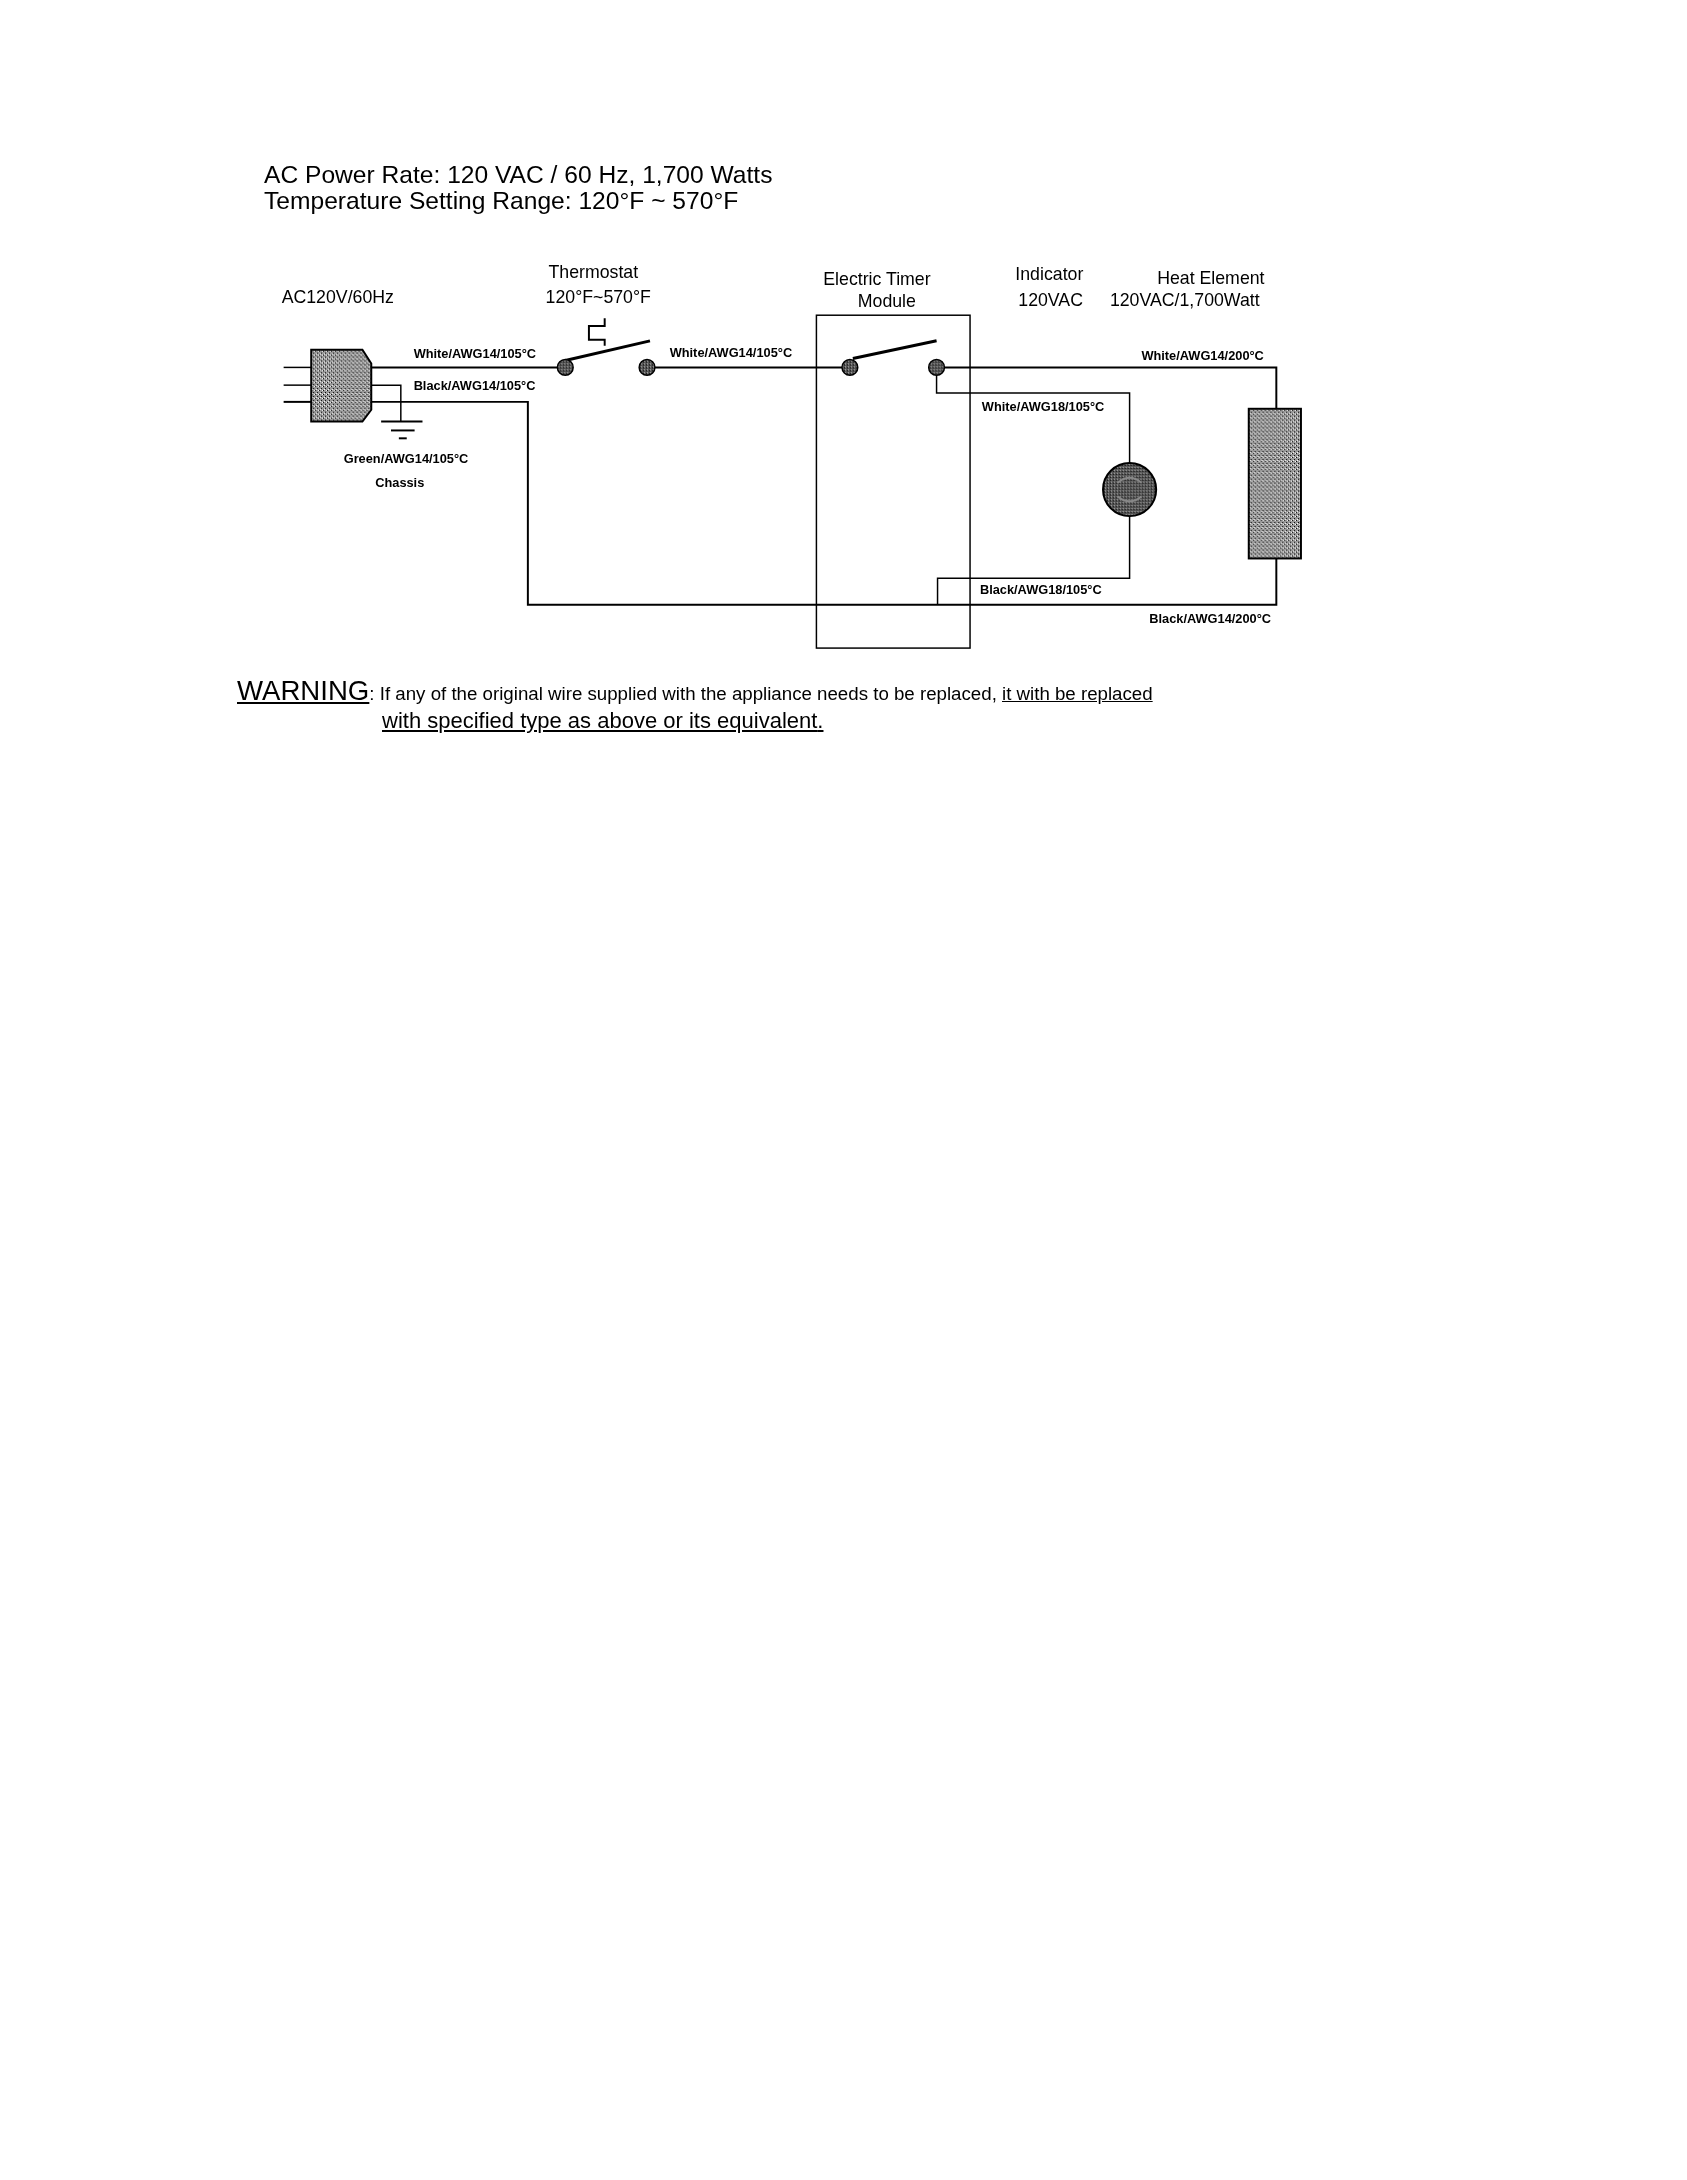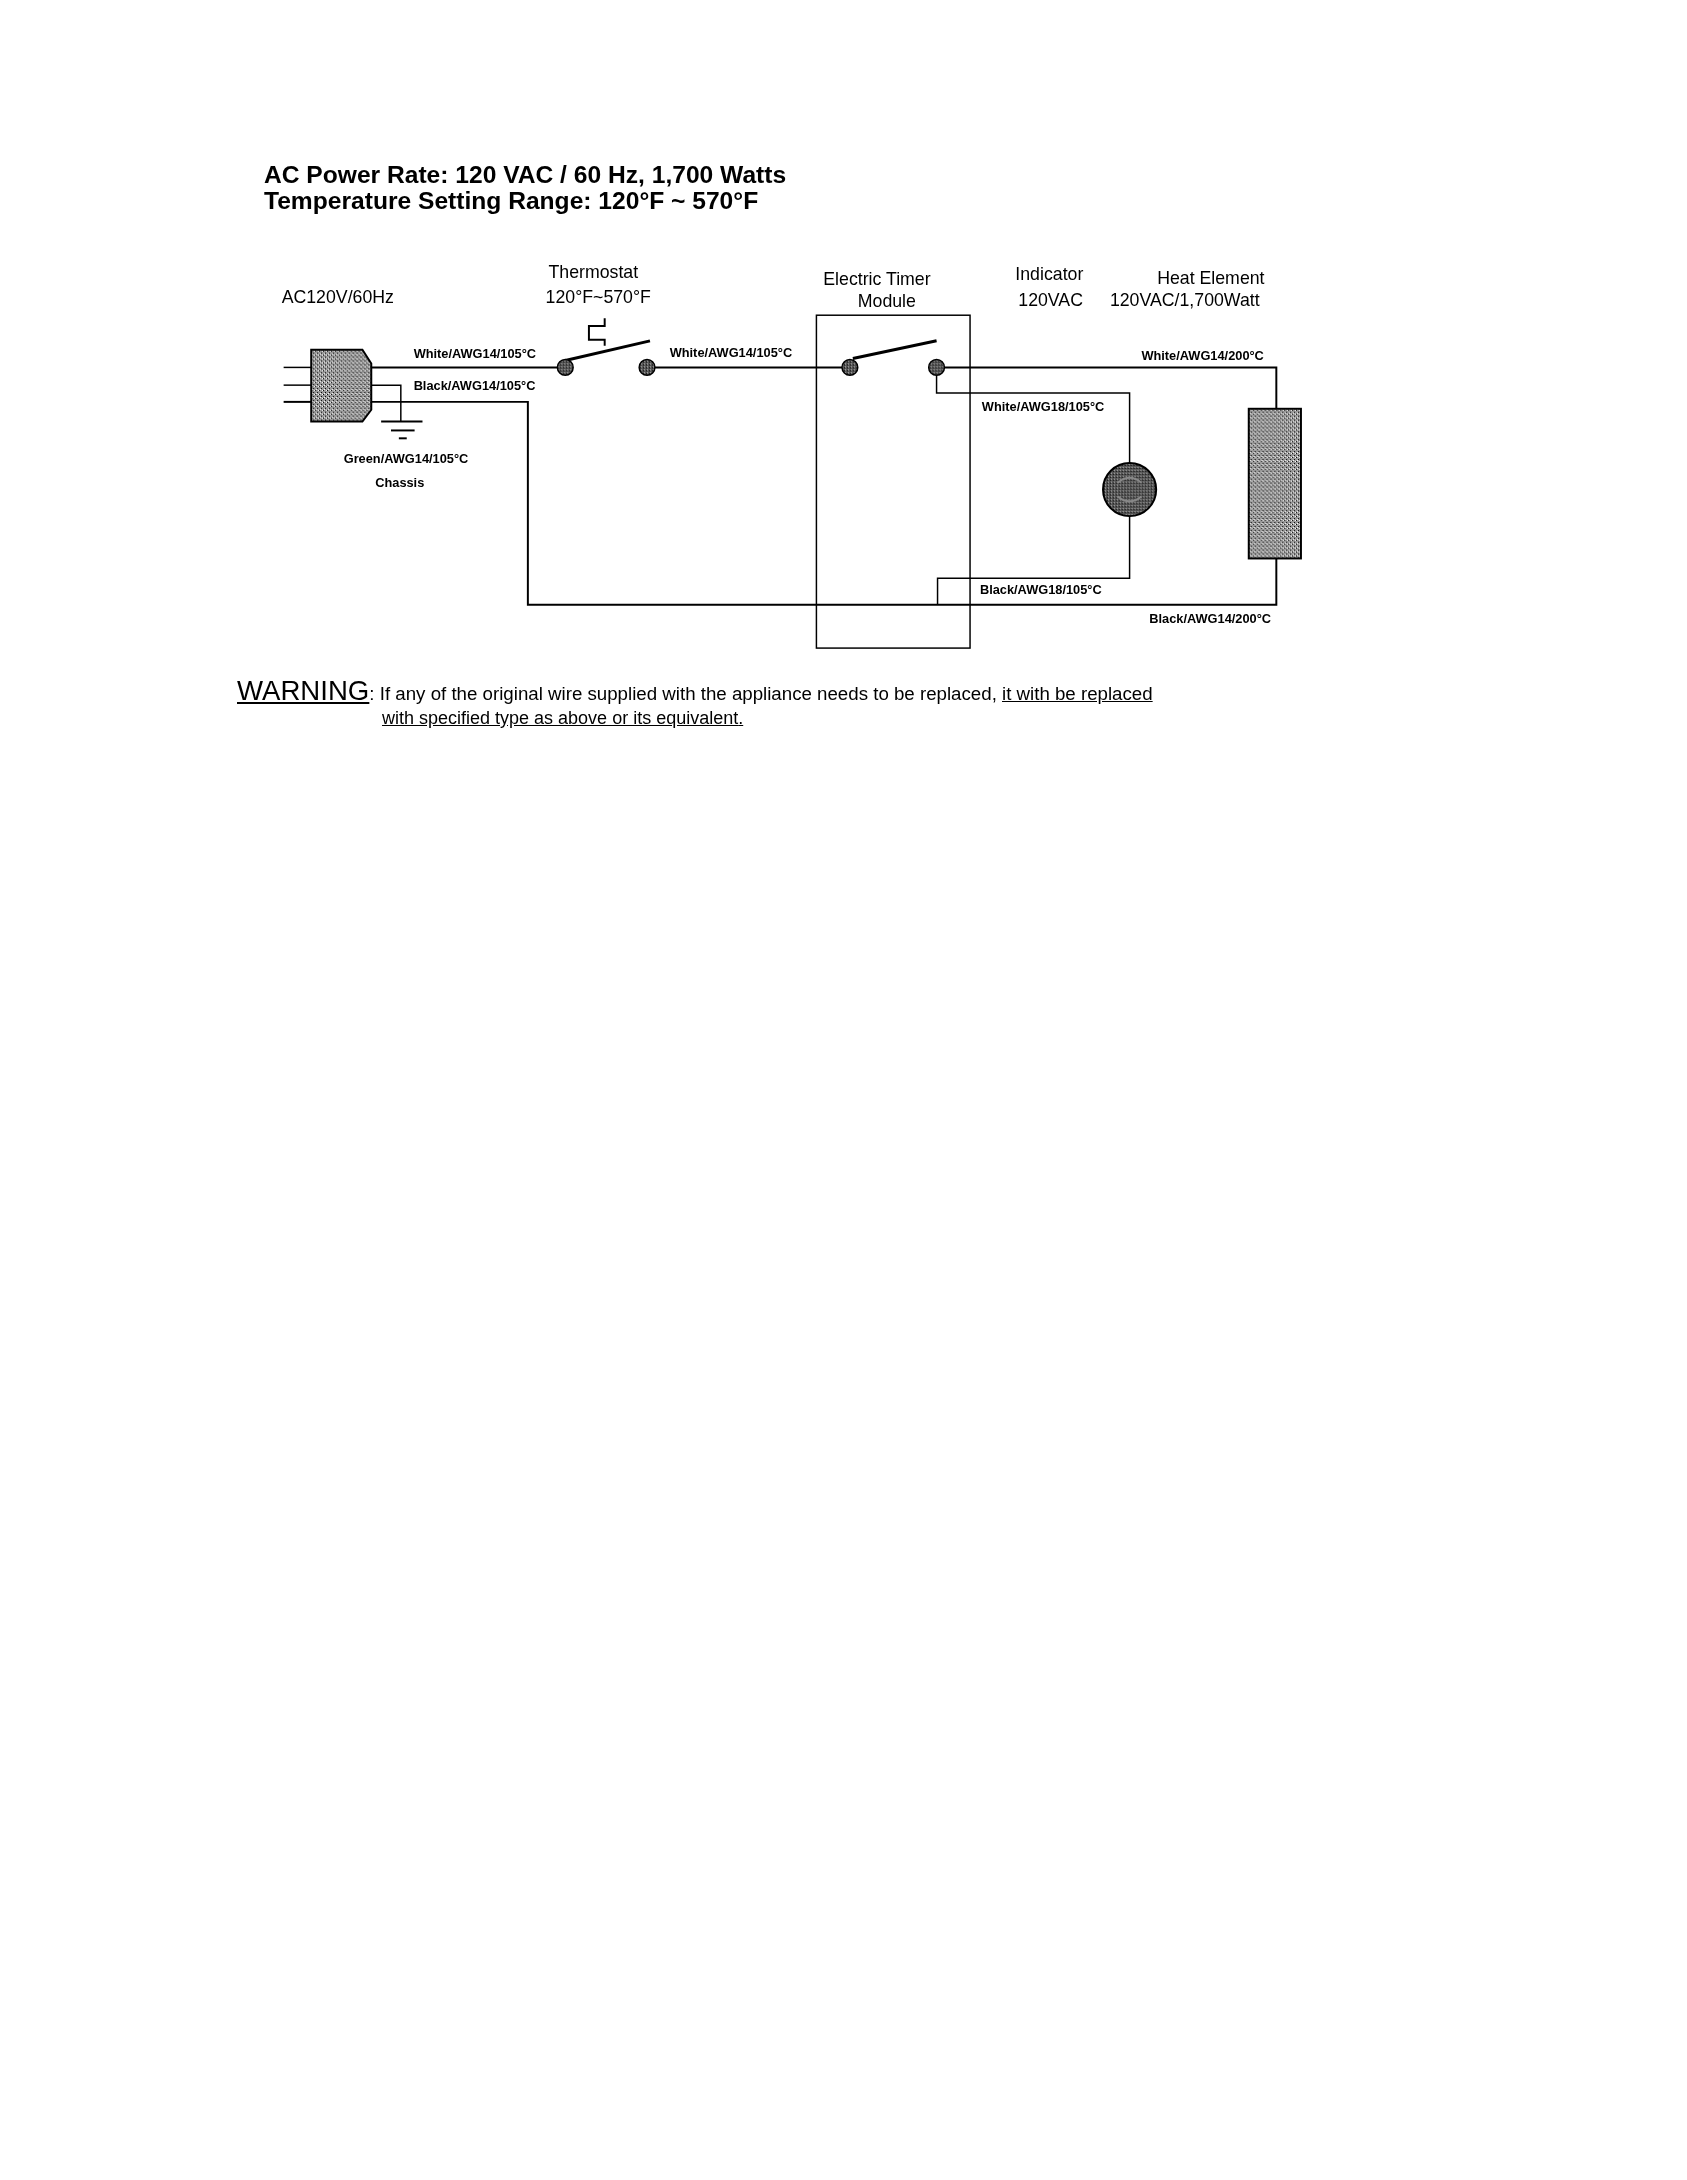--- a/index.html
+++ b/index.html
@@ -1,29 +1,29 @@
 <!DOCTYPE html>
 <html><head>
 <meta charset="utf-8">
 <style>
   html, body { margin: 0; padding: 0; background: #ffffff; }
   body { width: 1687px; height: 2181px; position: relative; overflow: hidden;
          font-family: "Liberation Sans", sans-serif; color: #000; }
-  .spec-line { position: absolute; left: 264px; font-weight: bold; font-size: 24.6px; line-height: 26.6px; white-space: nowrap; }
+  .spec-line { position: absolute; left: 264px; font-weight: normal; font-size: 24.6px; line-height: 26.6px; white-space: nowrap; }
   #spec1 { top: 162px; }
   #spec2 { top: 188px; text-align: right; }
   svg#diagram { position: absolute; left: 0; top: 0; }
   .lbl { font-family: "Liberation Sans", sans-serif; font-size: 18px; fill: #000; }
   .wlbl { font-family: "Liberation Sans", sans-serif; font-size: 13px; font-weight: bold; fill: #000; }
   .wire { stroke: #000; stroke-width: 2; fill: none; }
   .wire-thin { stroke: #000; stroke-width: 1.5; fill: none; }
   .warning { position: absolute; left: 225px; top: 678px; width: 1162px; font-size: 18.7px; line-height: 25.6px; }
   .warning-title { font-size: 27.6px; text-decoration: underline; letter-spacing: 0; margin-left: 12px; }
   .warning-body { font-size: 18.7px; }
-  .warning-cont { position: absolute; left: 382px; top: 708px; font-size: 18px; text-decoration: underline; white-space: nowrap; }
+  .warning-cont { position: absolute; left: 382px; top: 708px; font-size: 22px; text-decoration: underline; white-space: nowrap; }
   .u { text-decoration: underline; }
 </style>
 </head>
 <body>
 
 <div id="spec1" class="spec-line">AC Power Rate: 120 VAC / 60 Hz, 1,700 Watts</div>
 <div id="spec2" class="spec-line">Temperature Setting Range: 120°F ~ 570°F</div>
 
 <svg id="diagram" width="1687" height="788" viewBox="0 0 1713 800">
   <defs>

